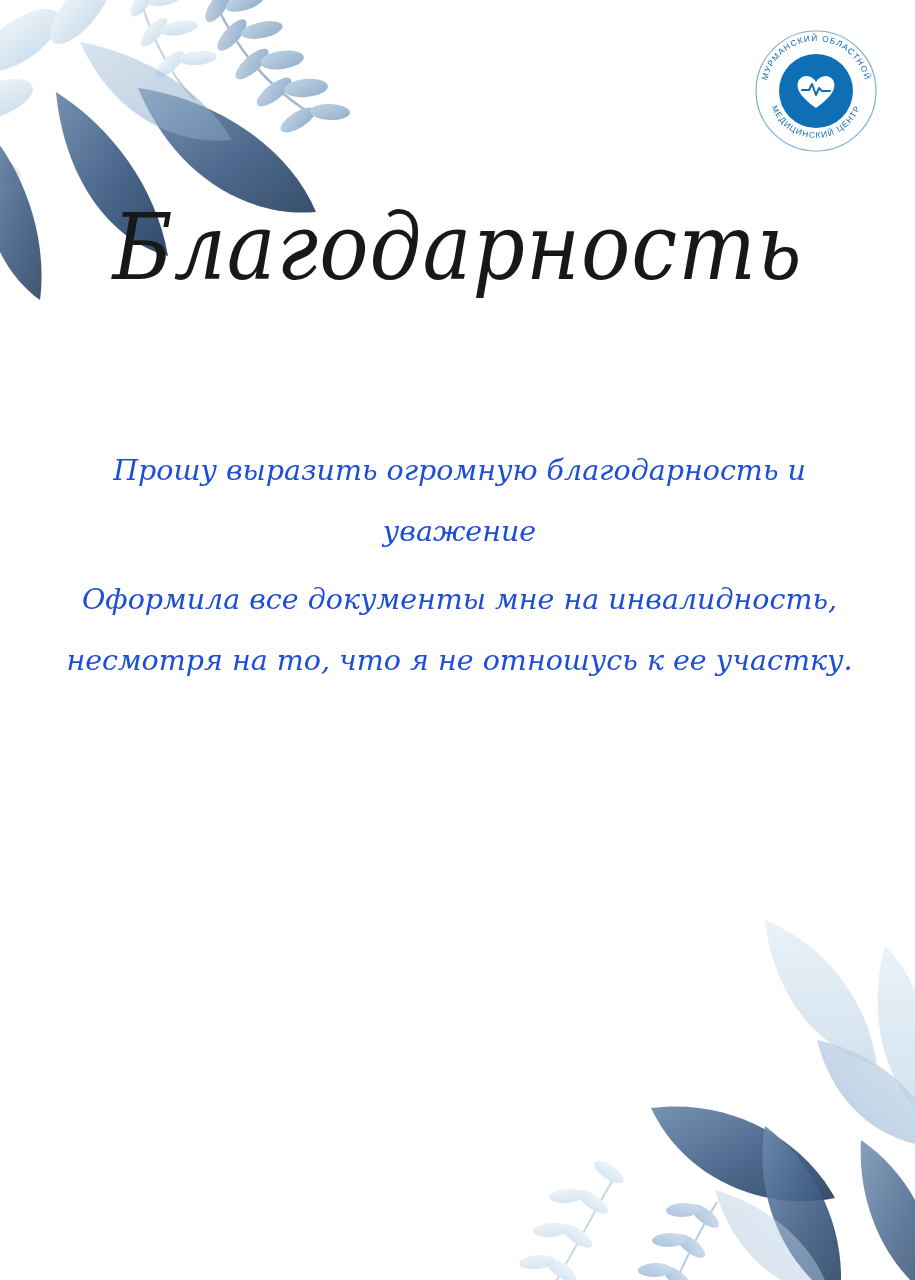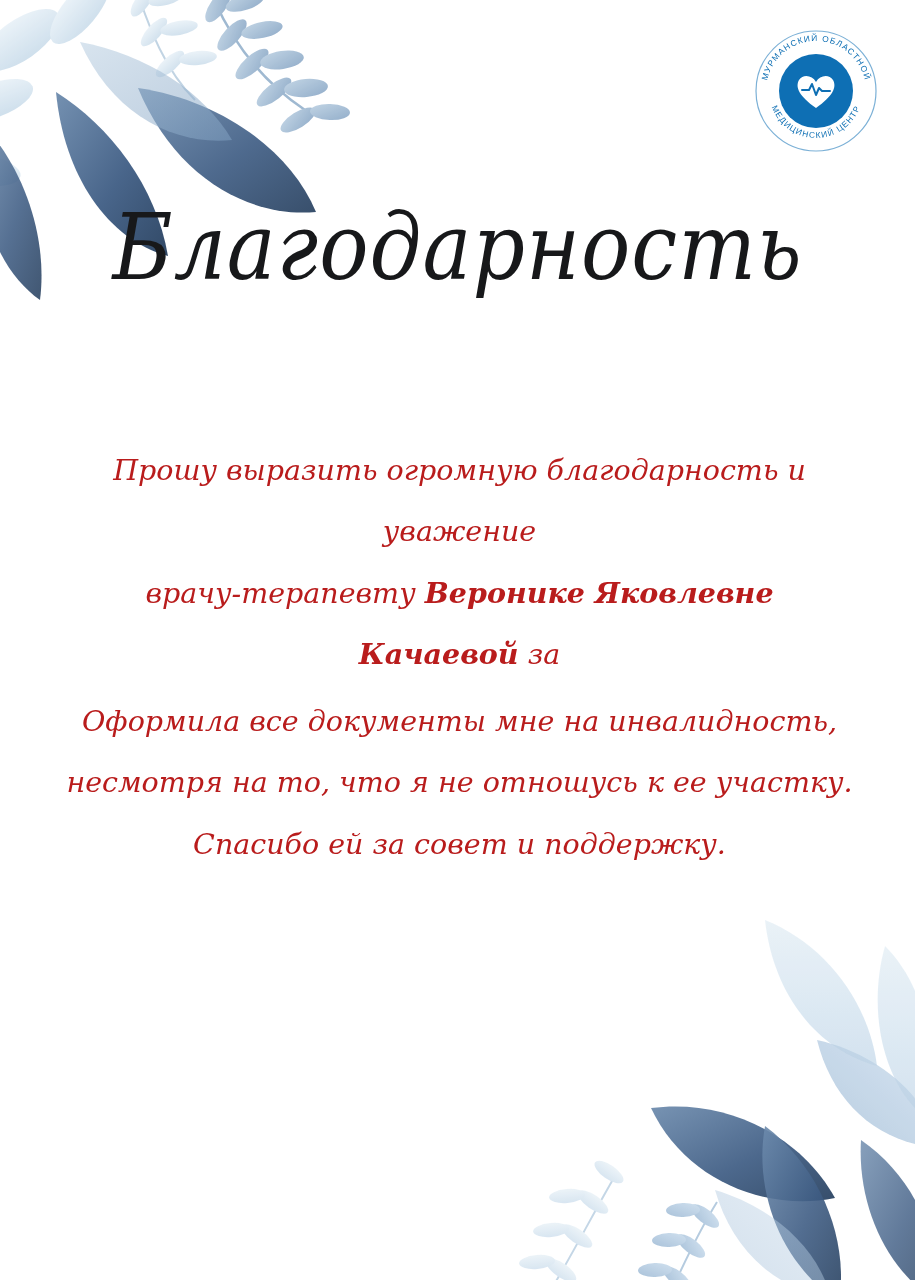--- a/index.html
+++ b/index.html
@@ -79,21 +79,21 @@
   .body-text {
     position: absolute;
     top: 440px;
     left: 62px;
     width: 795px;
     text-align: center;
     font-family: "DejaVu Serif", "Liberation Serif", serif;
     font-style: italic;
     font-size: 28.5px;
     line-height: 2.15;
-    color: #b91c1c;
+    color: #1d4ed8;
   }
   .body-text p {
     margin: 0;
   }
   .para-gap {
     height: 6px;
   }
   .highlight {
     font-weight: 700;
   }
@@ -186,32 +186,26 @@
       </svg>
     </div>
   </div>
 
   <div class="title">Благодарность</div>
 
   <div class="body-text">
     <p>
       <span>Прошу выразить огромную благодарность и уважение</span>
     </p>
-    <p>
-      <span>врачу-терапевту </span><span class="highlight">Веронике Яковлевне Качаевой</span><span> за</span>
-    </p>
     <div class="para-gap"></div>
     <p>
       <span>Оформила все документы мне на инвалидность,</span>
     </p>
     <p>
       <span>несмотря на то, что я не отношусь к ее участку.</span>
-    </p>
-    <p>
-      <span>Спасибо ей за совет и поддержку.</span>
     </p>
   </div>
 
   <svg class="decor decor-br" width="480" height="420" viewBox="0 0 480 420">
     <defs>
       <linearGradient id="gDark2" x1="0" y1="0" x2="1" y2="1">
         <stop offset="0%" stop-color="#6d8bad"></stop>
         <stop offset="55%" stop-color="#3f5d84"></stop>
         <stop offset="100%" stop-color="#27405f"></stop>
       </linearGradient>

